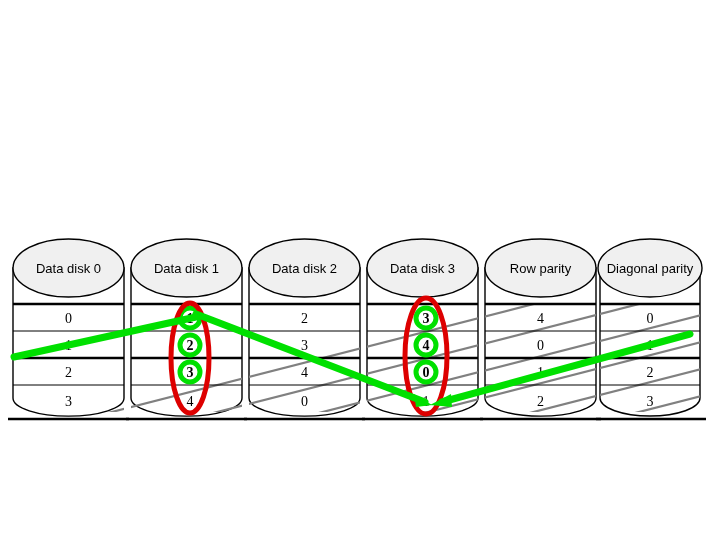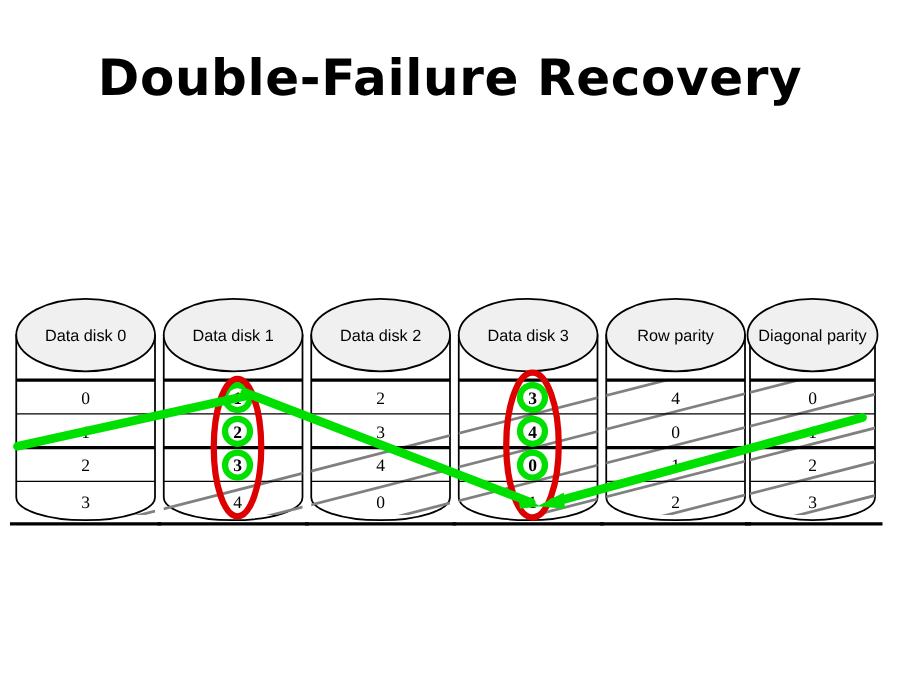--- a/index.html
+++ b/index.html
@@ -35,21 +35,20 @@
   .cell-text-circled{
     font-family:"Liberation Serif",serif;
     font-size:14px;fill:#000000;font-weight:bold;
   }
 </style>
 </head>
 <body>
 
 <div id="slide">
 
-  <div class="title">Double-Failure Recovery</div>
 
   <div id="diagram">
     <svg width="720" height="540" viewBox="0 0 720 540" xmlns="http://www.w3.org/2000/svg">
 
       <defs>
         <clipPath id="clipBody">
 
           <rect x="13" y="268" width="111" height="108"></rect>
           <rect x="131" y="268" width="111" height="108"></rect>
           <rect x="249" y="268" width="111" height="108"></rect>

